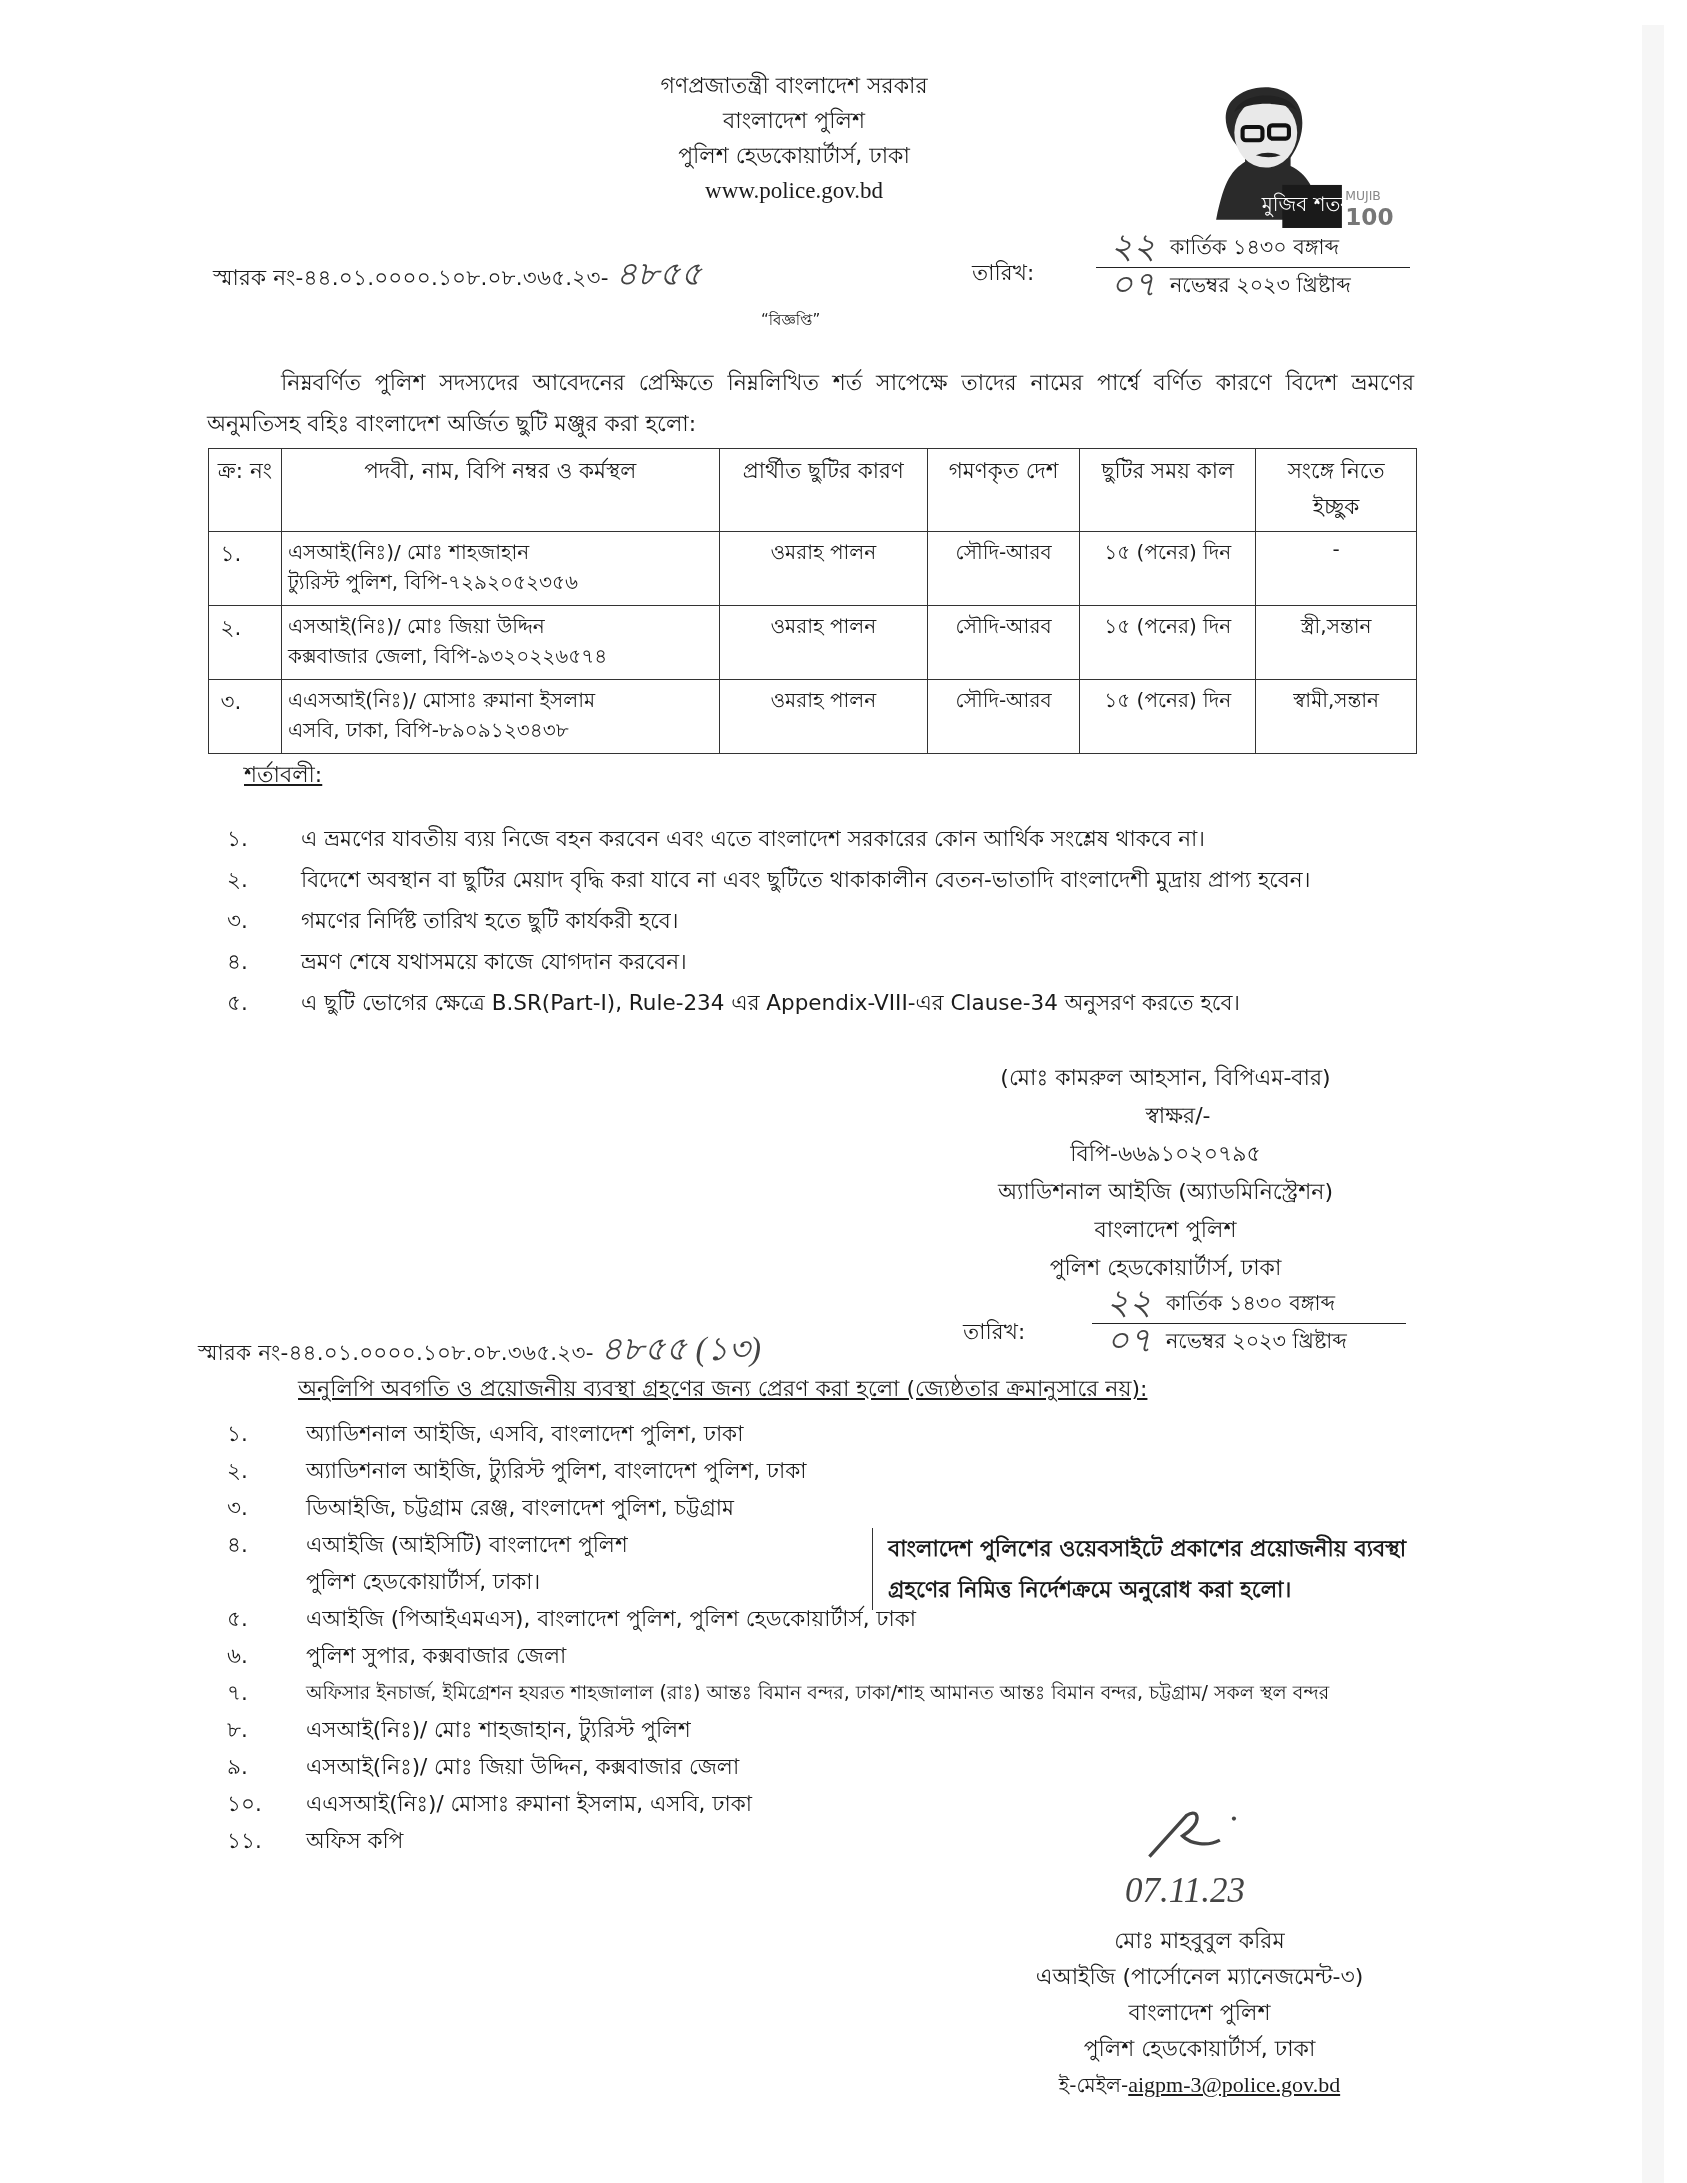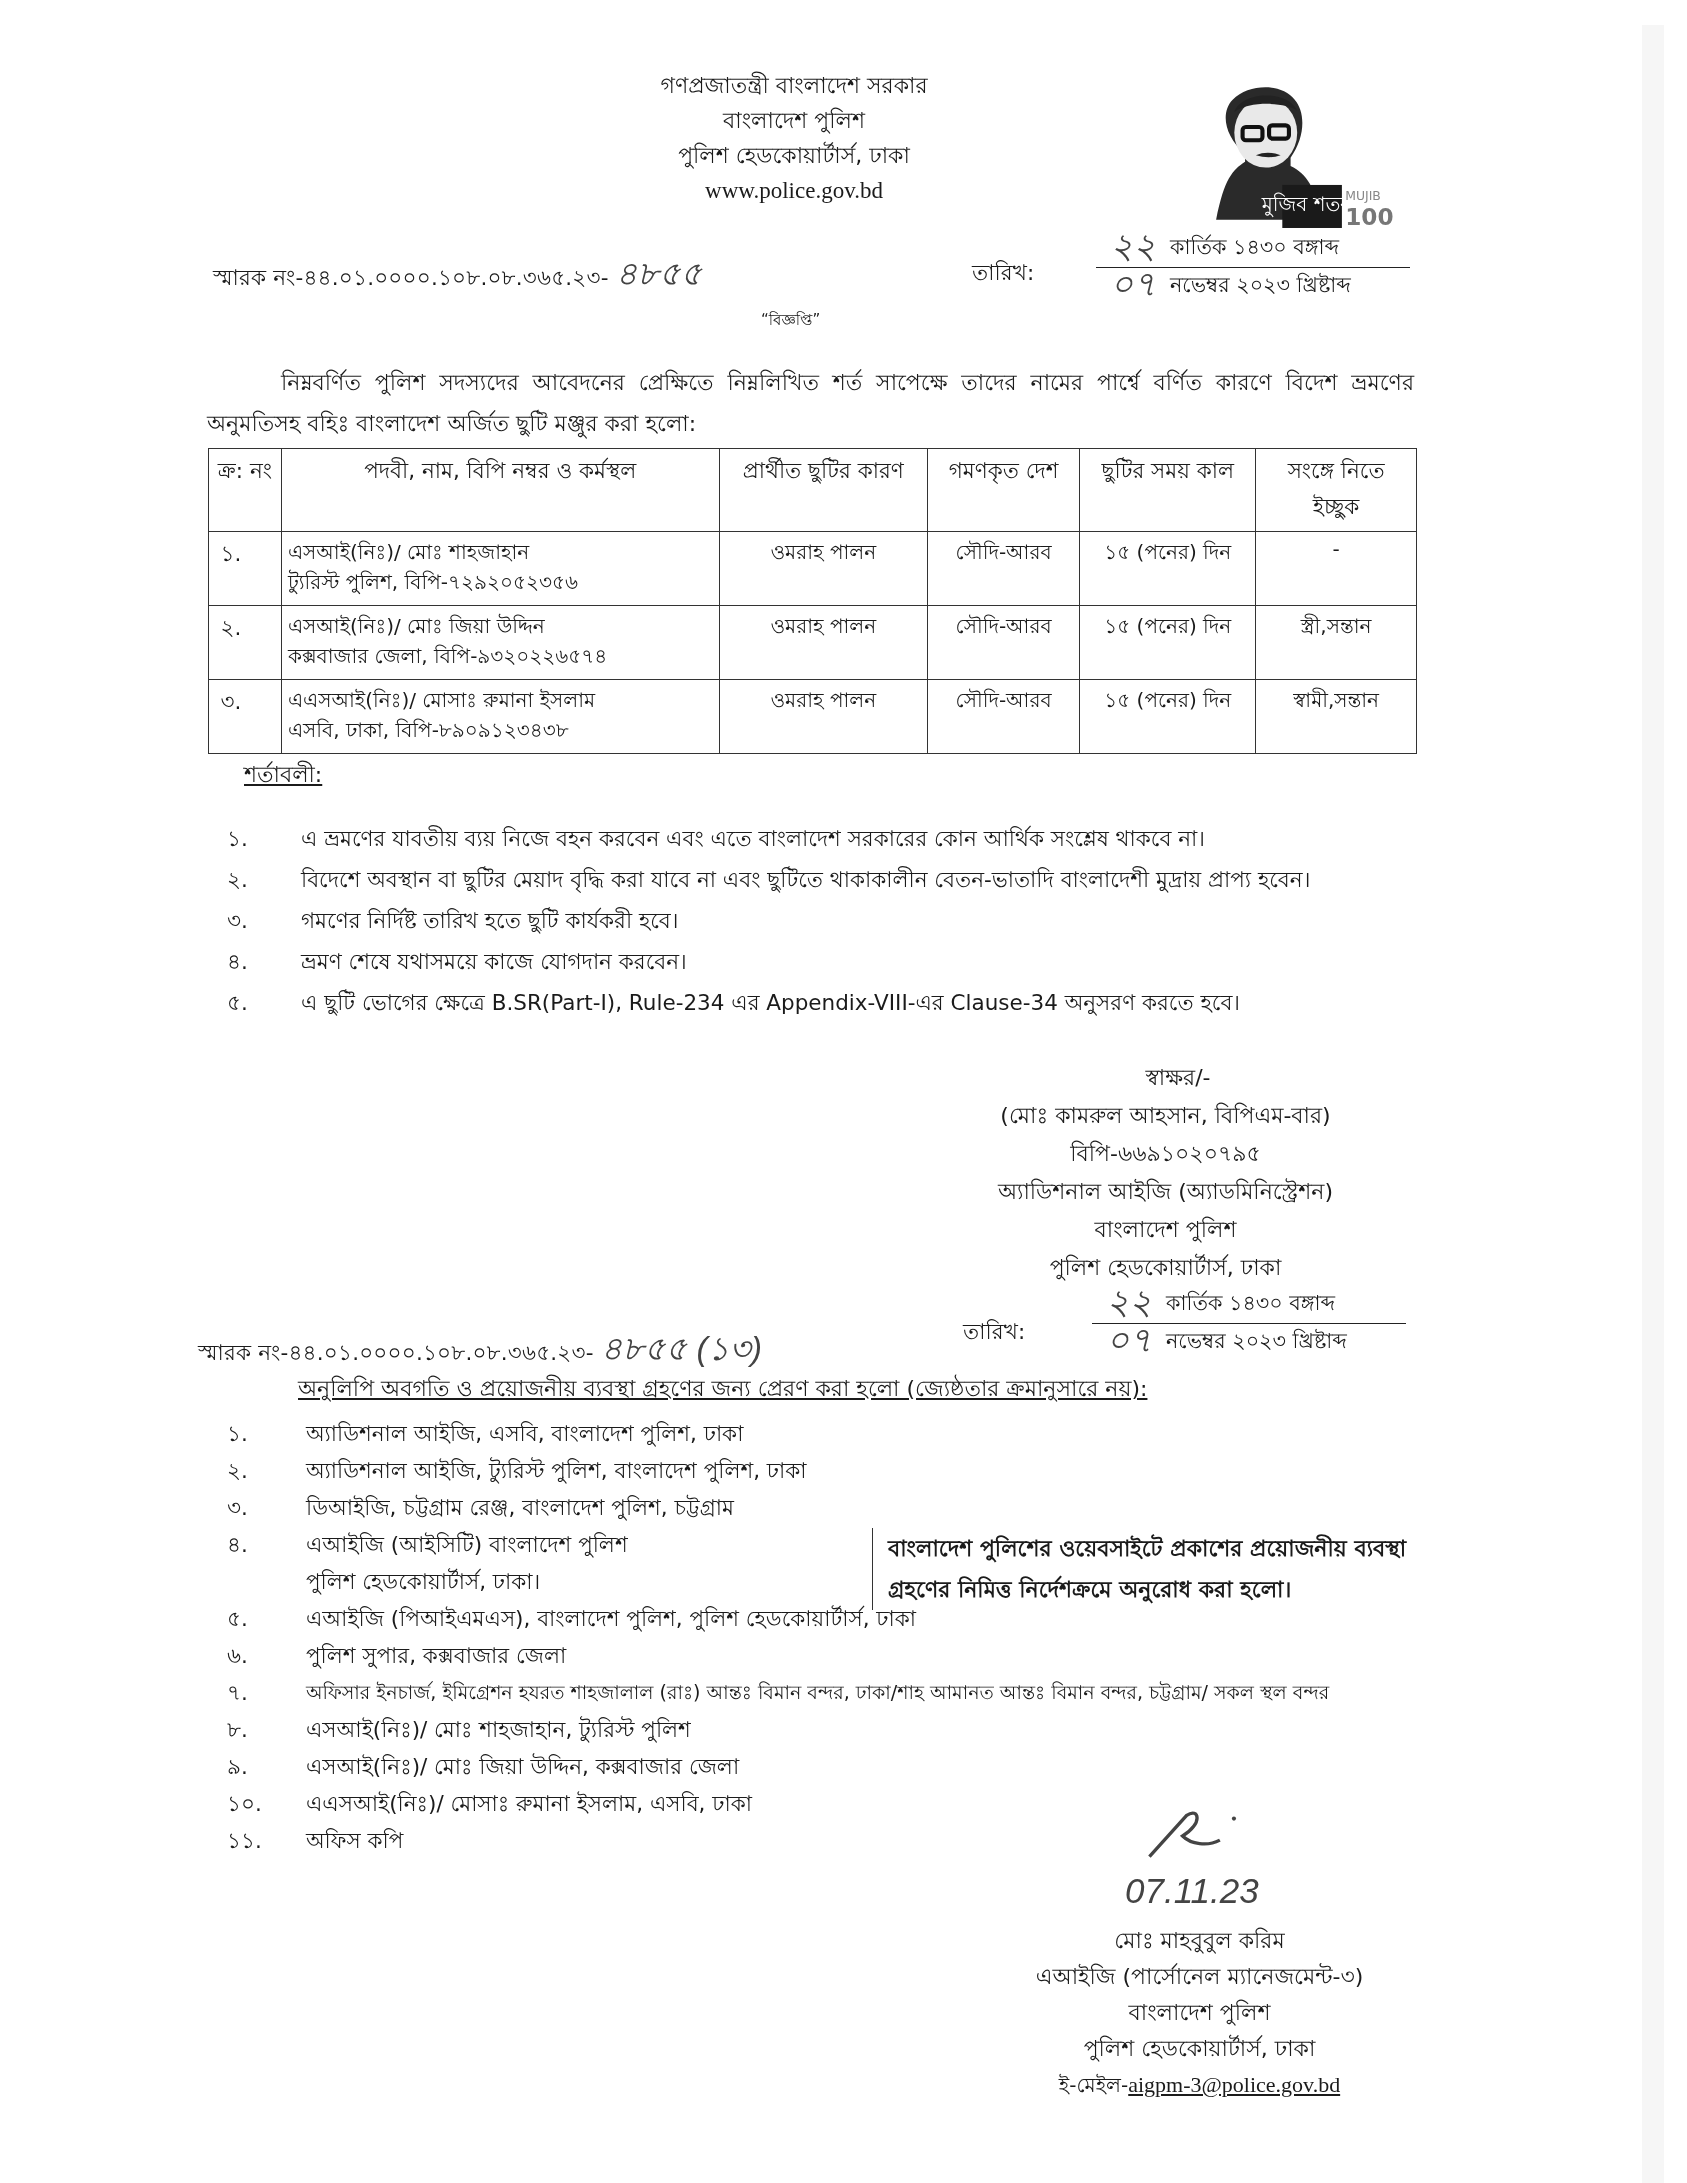--- a/index.html
+++ b/index.html
@@ -5,21 +5,21 @@
   html, body { margin:0; padding:0; background:#ffffff; }
   body { width:1687px; height:2183px; position:relative; overflow:hidden;
          font-family:"DejaVu Sans", sans-serif; color:#1b1b1b; }
   .scanedge { position:absolute; left:1642px; top:25px; width:21.5px; height:2158px; background:#f6f6f6; }
   .abs { position:absolute; }
   .center { text-align:center; }
   .hdr { left:579px; top:68px; width:430px; font-size:22px; line-height:35px; }
   .hdr .url { font-family:"Liberation Serif", serif; font-size:23px; }
   .logo { left:1183px; top:79px; width:240px; height:149px; }
   .memo { font-size:21.5px; letter-spacing:0.2px; }
-  .hand { font-family:Liberation Sans, sans-serif; font-style:italic; color:#444; }
+  .hand { font-family:Liberation Serif, serif; font-style:italic; color:#444; }
   .datebox { width:314px; font-size:20.7px; }
   .datebox .row { display:flex; align-items:center; height:33px; }
   .datebox .num { font-family:"DejaVu Serif", serif; font-style:italic; font-size:35px; color:#444; width:74px; text-align:center; }
   .datebox .rule { height:1.7px; background:#222; margin:1.7px 0; }
   .title { font-size:15px; }
   .para { left:207px; width:1207px; font-size:22px; line-height:41px; text-align:justify; }
   table.leave { position:absolute; left:208px; top:448px; width:1209px; border-collapse:collapse; font-size:20px; }
   table.leave th, table.leave td { border:1.7px solid #333; vertical-align:top; padding:5px 6px; }
   table.leave th { font-weight:normal; font-size:21.5px; height:68px; text-align:center; }
   table.leave td { height:63px; }
@@ -150,22 +150,22 @@
       <span class="n">৪.</span>
       <span>ভ্রমণ শেষে যথাসময়ে কাজে যোগদান করবেন।</span>
     </div>
   <div class="item">
       <span class="n">৫.</span>
       <span>এ ছুটি ভোগের ক্ষেত্রে B.SR(Part-I), Rule-234 এর Appendix-VIII-এর Clause-34 অনুসরণ করতে হবে।</span>
     </div>
 </div>
 
 <div class="abs sig" style="left:901px; top:1059px;">
+  <div>(মোঃ কামরুল আহসান, বিপিএম-বার)</div>
   <div style="padding-left:25px;">স্বাক্ষর/-</div>
-  <div>(মোঃ কামরুল আহসান, বিপিএম-বার)</div>
   <div>বিপি-৬৬৯১০২০৭৯৫</div>
   <div>অ্যাডিশনাল আইজি (অ্যাডমিনিস্ট্রেশন)</div>
   <div>বাংলাদেশ পুলিশ</div>
   <div>পুলিশ হেডকোয়ার্টার্স, ঢাকা</div>
 </div>
 
 <div class="abs memo" style="left:198px; top:1323px;">
   <span>স্মারক নং-৪৪.০১.০০০০.১০৮.০৮.৩৬৫.২৩-</span>
   <span class="hand" style="font-size:33px;">৪৮৫৫ (১৩)</span>
 </div>

